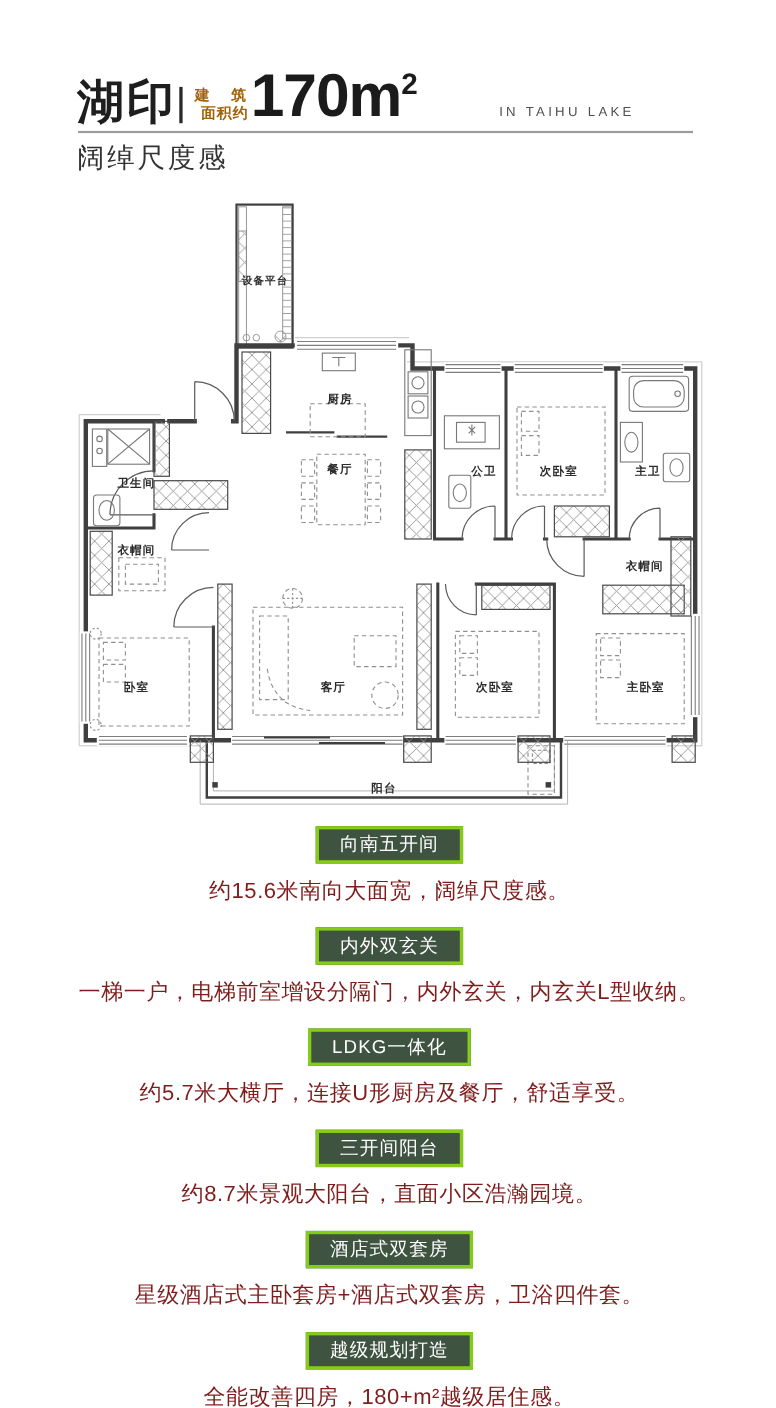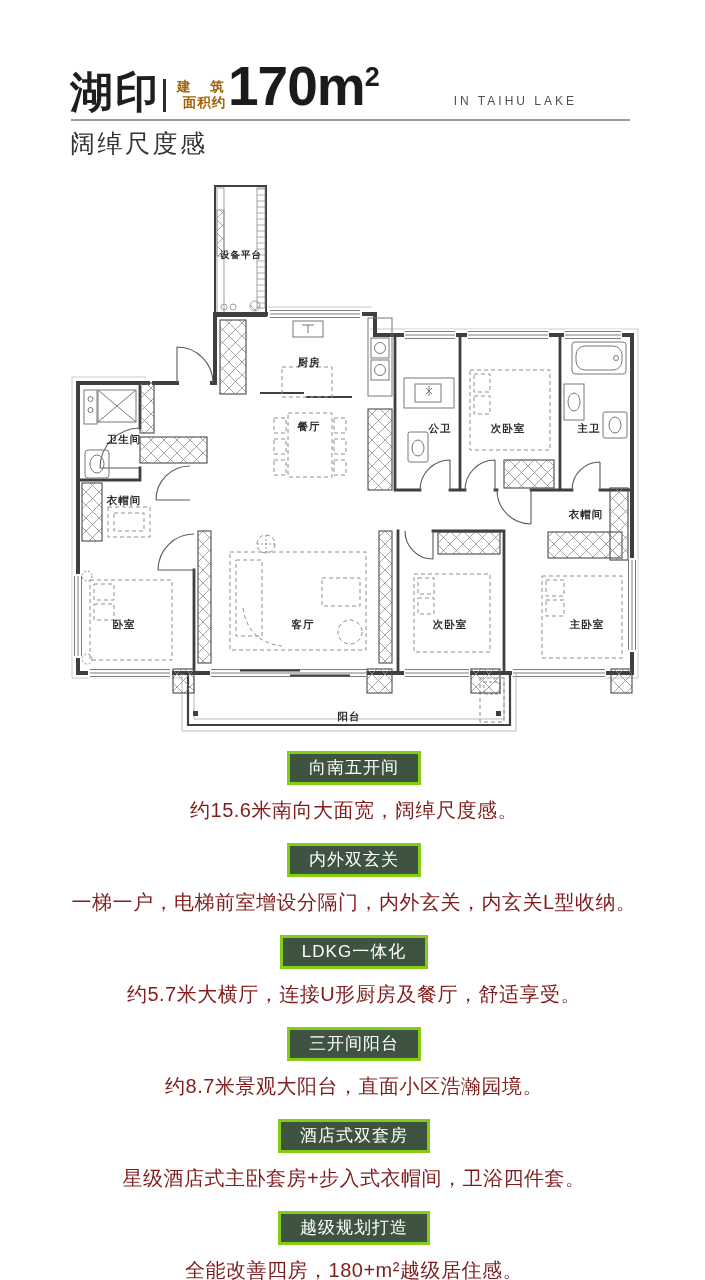--- a/index.html
+++ b/index.html
@@ -241,21 +241,21 @@
     <div class="feature">
       <span class="tag">LDKG一体化</span>
       <p>约5.7米大横厅，连接U形厨房及餐厅，舒适享受。</p>
     </div>
     <div class="feature">
       <span class="tag">三开间阳台</span>
       <p>约8.7米景观大阳台，直面小区浩瀚园境。</p>
     </div>
     <div class="feature">
       <span class="tag">酒店式双套房</span>
-      <p>星级酒店式主卧套房+步入式衣帽间，卫浴四件套。</p>
+      <p>星级酒店式主卧套房+酒店式双套房，卫浴四件套。</p>
     </div>
     <div class="feature">
       <span class="tag">越级规划打造</span>
       <p>全能改善四房，180+m²越级居住感。</p>
     </div>
   </div>
 
 </div>
 
 </body></html>

